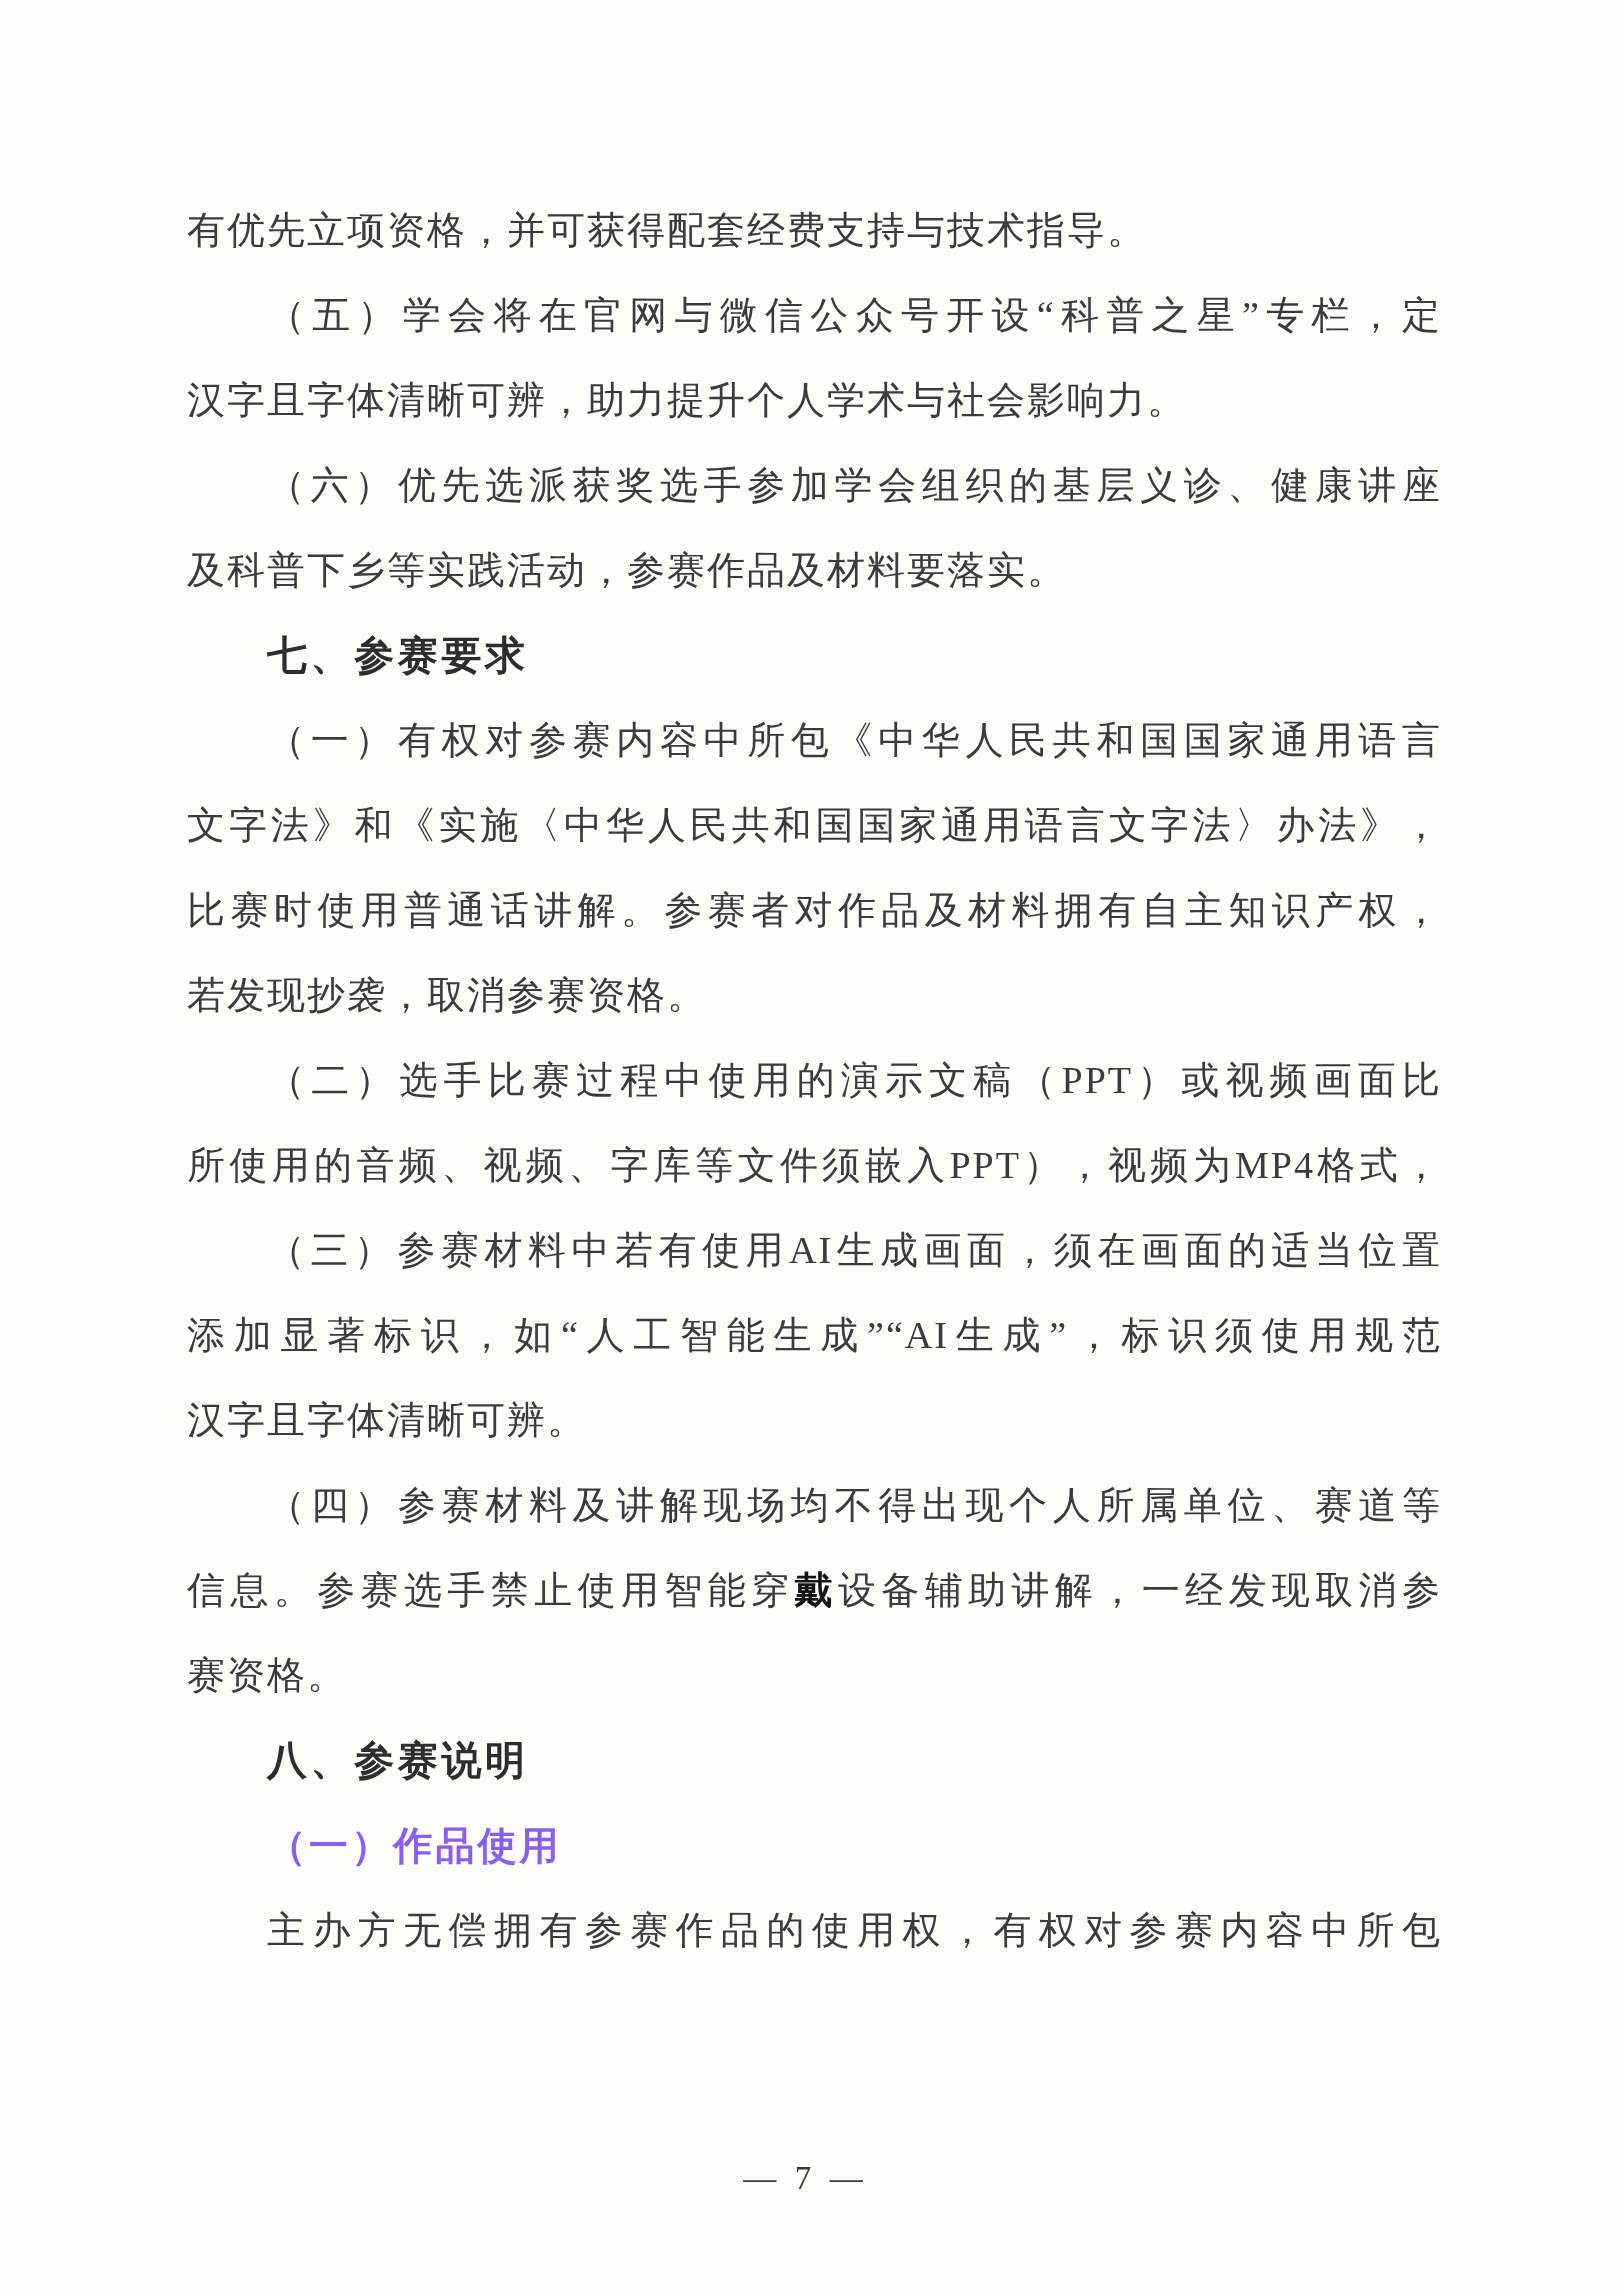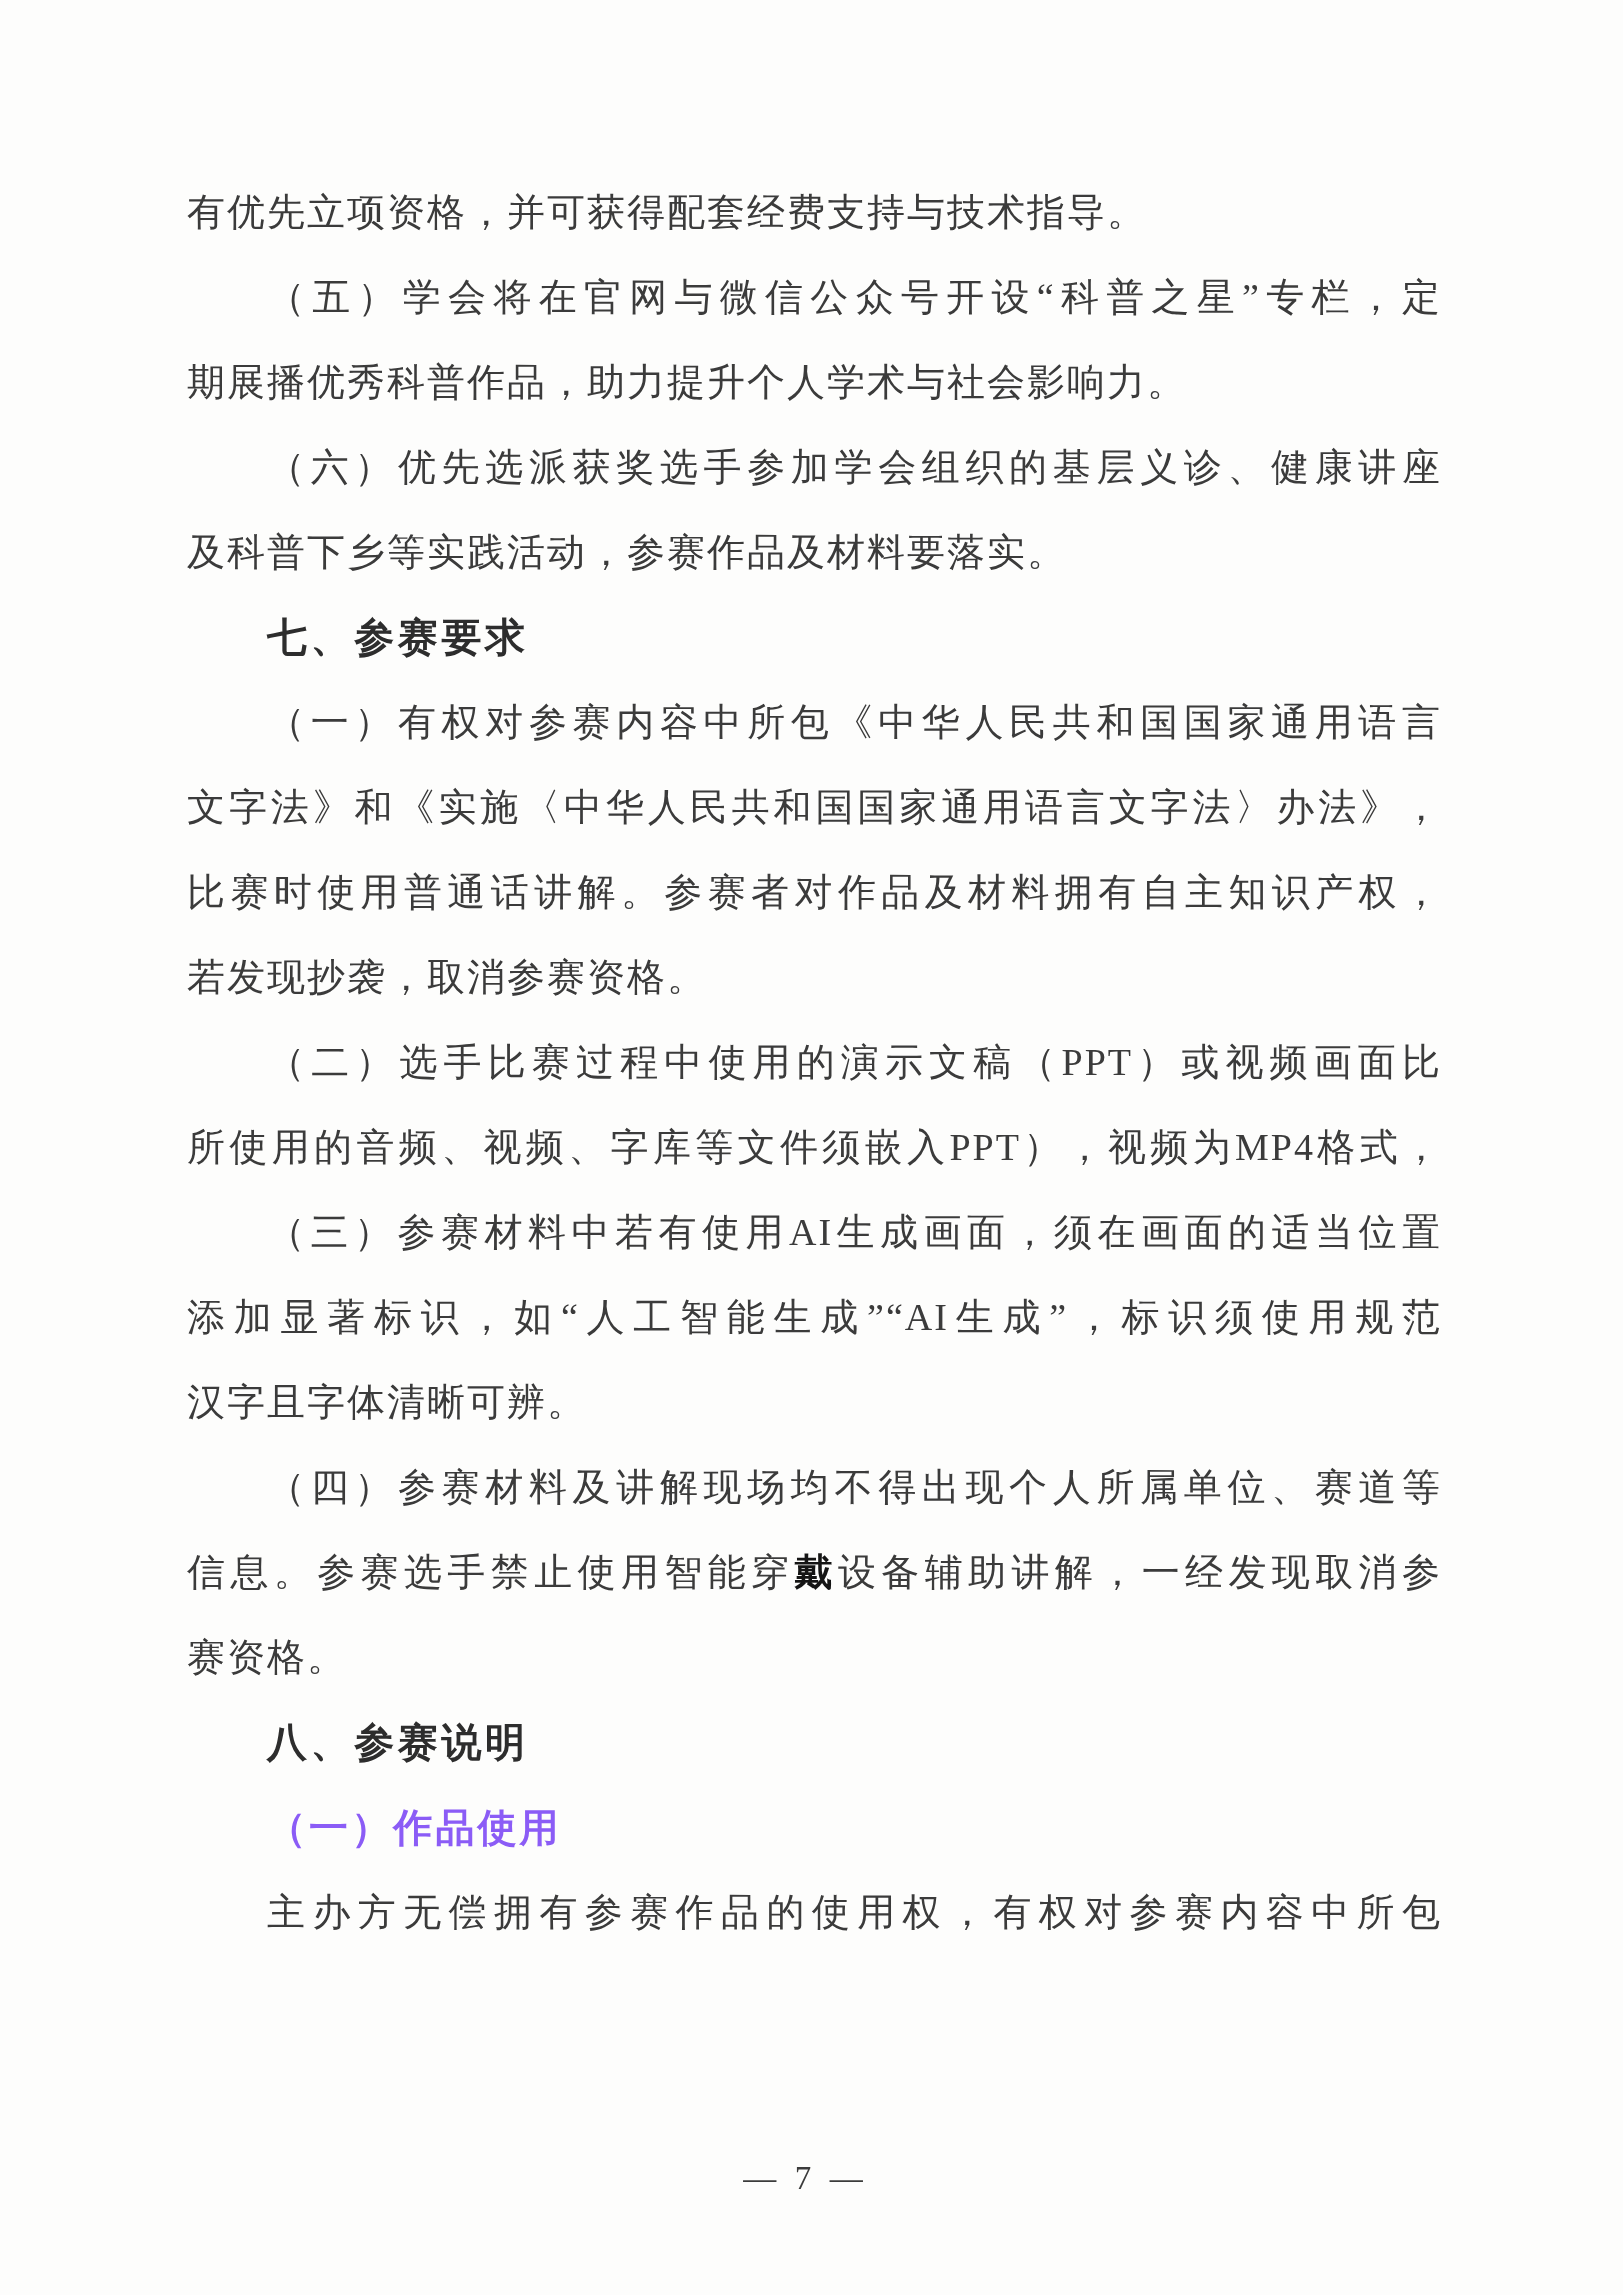--- a/index.html
+++ b/index.html
@@ -12,21 +12,21 @@
     width: 1623px;
     height: 2295px;
     background: #fdfdfc;
     overflow: hidden;
     font-family: "Liberation Serif", "DejaVu Serif", serif;
     color: #3b3b3b;
   }
   .textblock {
     position: absolute;
     left: 187px;
-    top: 170px;
+    top: 188px;
     width: 1255px;
   }
   .line {
     height: 85px;
     line-height: 85px;
     font-size: 38px;
     letter-spacing: 2px;
     text-align: left;
     color: #3b3b3b;
   }
@@ -75,21 +75,21 @@
 </style>
 </head>
 <body>
 
 <div class="page">
   <div class="textblock">
 
     <div class="line">有优先立项资格，并可获得配套经费支持与技术指导。</div>
 
     <div class="line indent full">（五）学会将在官网与微信公众号开设“科普之星”专栏，定</div>
-    <div class="line">期展播优秀科普作品，助力提升个人学术与社会影响力。</div>
+    <div class="line">汉字且字体清晰可辨，助力提升个人学术与社会影响力。</div>
 
     <div class="line indent full">（六）优先选派获奖选手参加学会组织的基层义诊、健康讲座</div>
     <div class="line">及科普下乡等实践活动，参赛作品及材料要落实。</div>
 
     <div class="line h1 indent">七、参赛要求</div>
 
     <div class="line indent full">（一）有权对参赛内容中所包《中华人民共和国国家通用语言</div>
     <div class="line full">文字法》和《实施〈中华人民共和国国家通用语言文字法〉办法》，</div>
     <div class="line full">比赛时使用普通话讲解。参赛者对作品及材料拥有自主知识产权，</div>
     <div class="line">若发现抄袭，取消参赛资格。</div>

